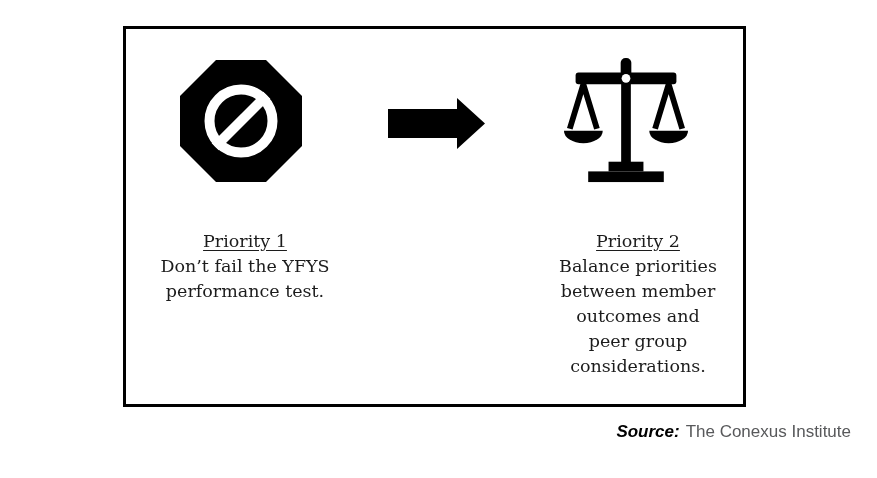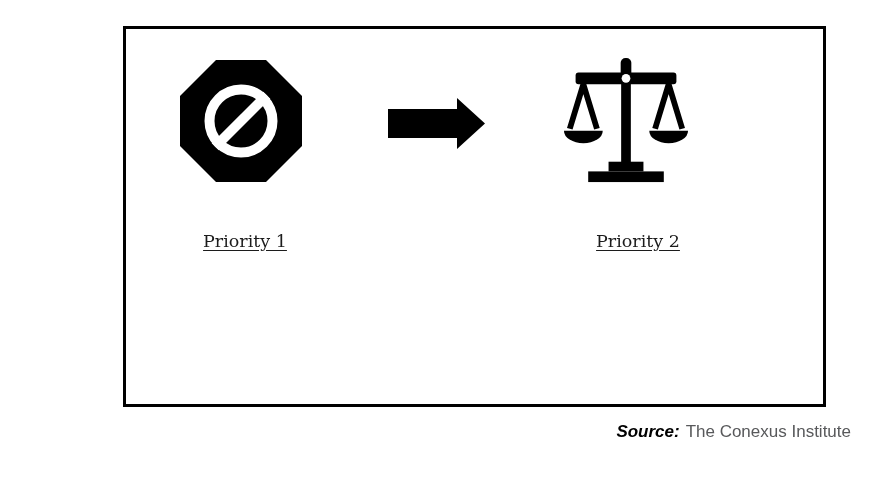--- a/index.html
+++ b/index.html
@@ -12,21 +12,21 @@
     width: 877px;
     height: 478px;
     background: #ffffff;
     overflow: hidden;
     font-family: "DejaVu Serif", serif;
   }
   .frame {
     position: absolute;
     left: 123px;
     top: 26px;
-    width: 703px;
+    width: 623px;
     height: 381px;
     border: 3px solid #000000;
     box-sizing: border-box;
     background: #ffffff;
   }
   .icon {
     position: absolute;
     display: block;
   }
   .icon-stop   { left: 54px;  top: 31px; width: 122px; height: 122px; }
@@ -96,24 +96,31 @@
       <path d="M7 73 L21 27 L35 73" fill="none" stroke="#000000" stroke-width="6"></path>
       <path d="M95 73 L109 27 L123 73" fill="none" stroke="#000000" stroke-width="6"></path>
       <path d="M1 75 A 20 13 0 0 0 41 75 Z" fill="#000000"></path>
       <path d="M89 75 A 20 13 0 0 0 129 75 Z" fill="#000000"></path>
       <rect x="47" y="107" width="36" height="10" fill="#000000"></rect>
       <rect x="26" y="117" width="78" height="11" fill="#000000"></rect>
     </svg>
 
     <div class="caption caption-1">
       <div class="caption-title">Priority 1</div>
+      <div class="caption-desc">Don’t fail the YFYS
+performance test.</div>
     </div>
 
     <div class="caption caption-2">
       <div class="caption-title">Priority 2</div>
+      <div class="caption-desc">Balance priorities
+between member
+outcomes and
+peer group
+considerations.</div>
     </div>
 
   </div>
 
   <div class="source-line">
     <span class="source-label">Source:</span><span class="source-name">The Conexus Institute</span>
   </div>
 
 </div>
 

